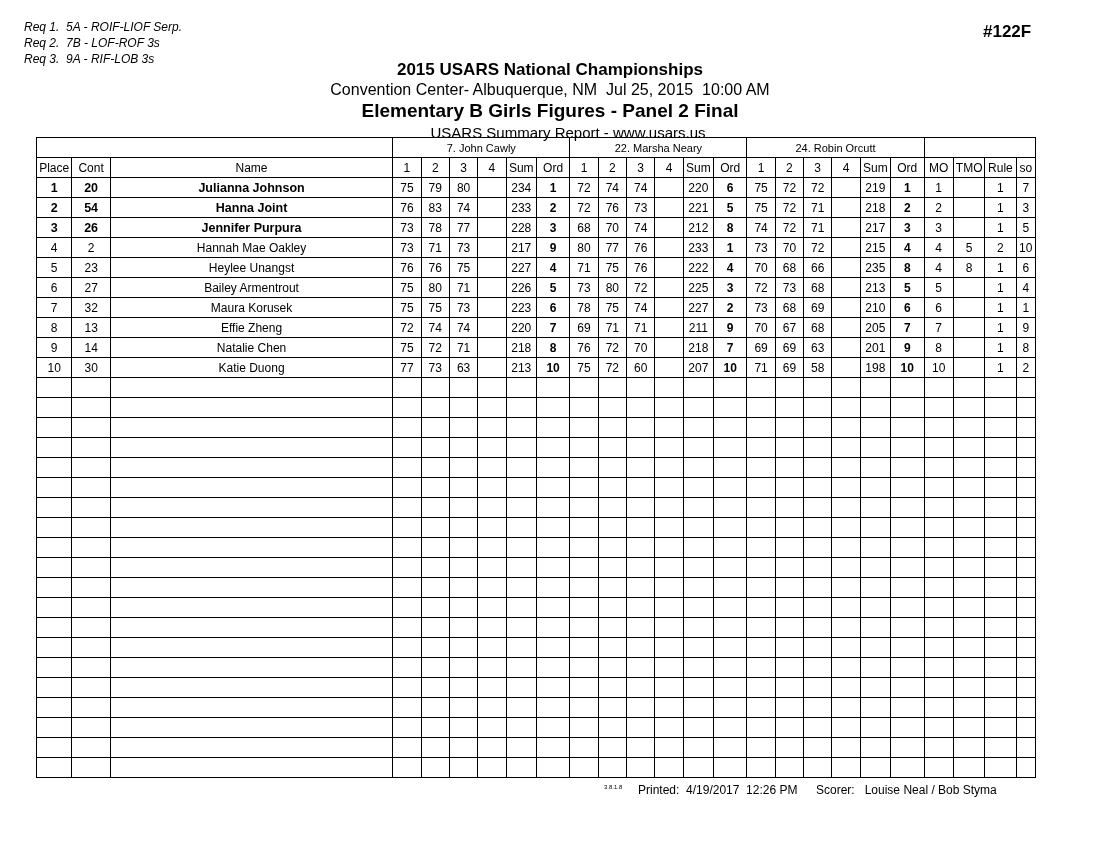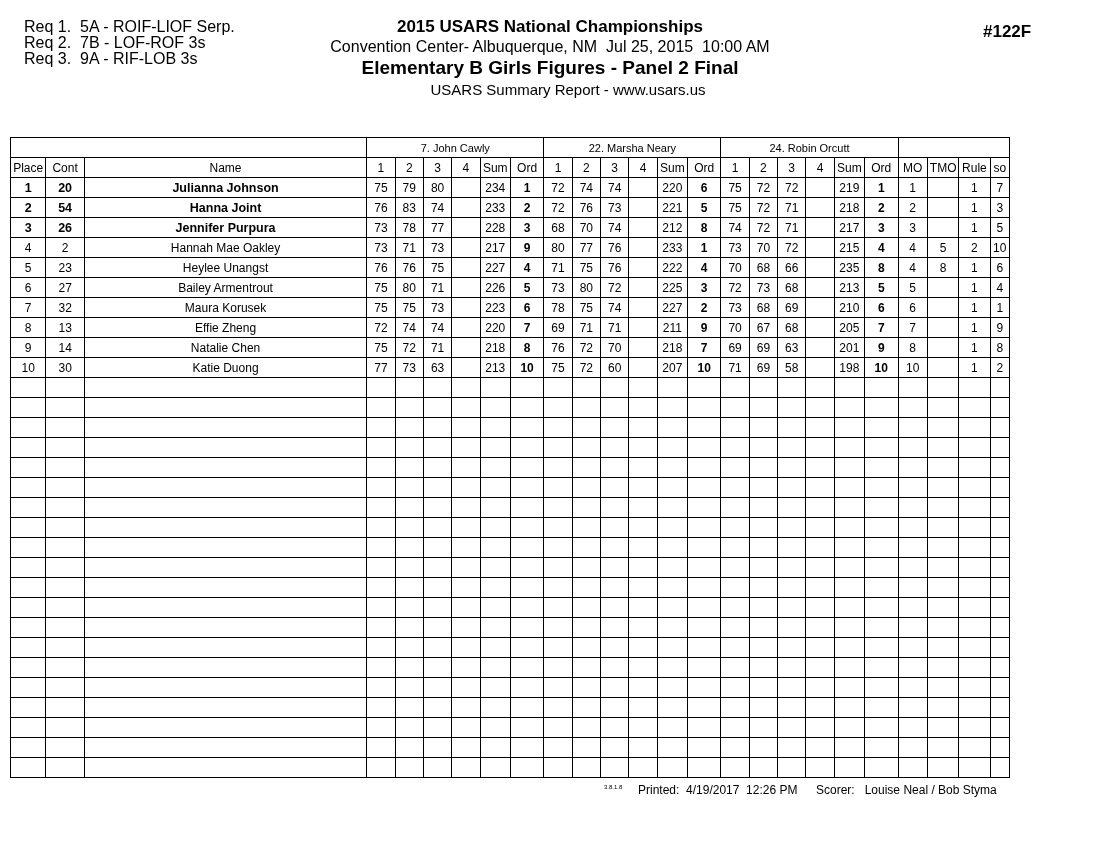--- a/index.html
+++ b/index.html
@@ -1,33 +1,33 @@
 <!DOCTYPE html>
 <html><head>
 <meta charset="utf-8">
 <style>
   html,body{margin:0;padding:0;background:#fff;}
   #page{position:relative;width:1100px;height:850px;background:#fff;color:#000;
         font-family:"Liberation Sans","DejaVu Sans",sans-serif;overflow:hidden;}
   .pre{white-space:pre;}
 
   
-  #req-block{position:absolute;left:24px;top:19px;font-size:16px;line-height:16px;}
+  #req-block{position:absolute;left:24px;top:19px;font-size:12px;line-height:16px;font-style:italic;}
 
   
   #title-block{position:absolute;left:0;top:16px;width:1100px;text-align:center;}
-  .t-main{font-size:17px;font-weight:bold;line-height:21px;}
+  .t-main{font-size:17px;font-weight:bold;line-height:21px;margin-top:43px;}
   .t-sub{font-size:16px;line-height:20px;}
   .t-event{font-size:19px;font-weight:bold;line-height:22px;}
   .t-report{font-size:15px;line-height:22px;padding-left:36px;}
 
   #event-number{position:absolute;left:983px;top:22px;font-size:17px;font-weight:bold;}
 
   
-  #results-table{position:absolute;left:10px;top:137px;border-collapse:collapse;
+  #results-table{position:absolute;left:36px;top:137px;border-collapse:collapse;
                  table-layout:fixed;width:1000px;font-size:12px;border-radius:9px;}
   #results-table td{border:1px solid #000;height:19px;padding:0 2px;overflow:hidden;
                     white-space:nowrap;text-align:center;vertical-align:middle;}
   td.nob{border:none;background:#fff;}
   tr.judge-row td{height:15px;}
   td.jbox{border:1px solid #000;border-bottom:none;text-align:left;font-size:11px;padding-left:5px;}
   tr.head-row td{border-bottom:2px solid #000;height:20px;}
   td.name-col{text-align:left;padding-left:6px;}
   td.ord{border-left:3px solid #000;border-right:3px solid #000;font-weight:bold;}
   tr.sep td{border-bottom:4px solid #000;}

